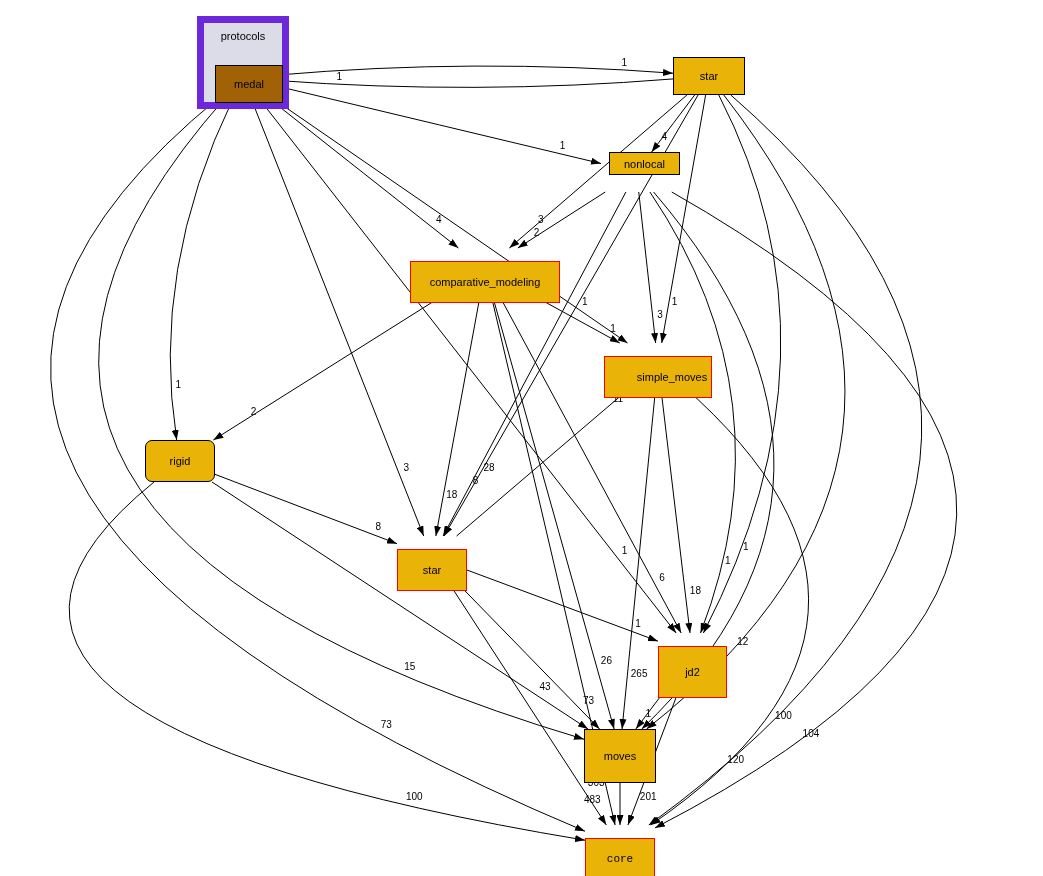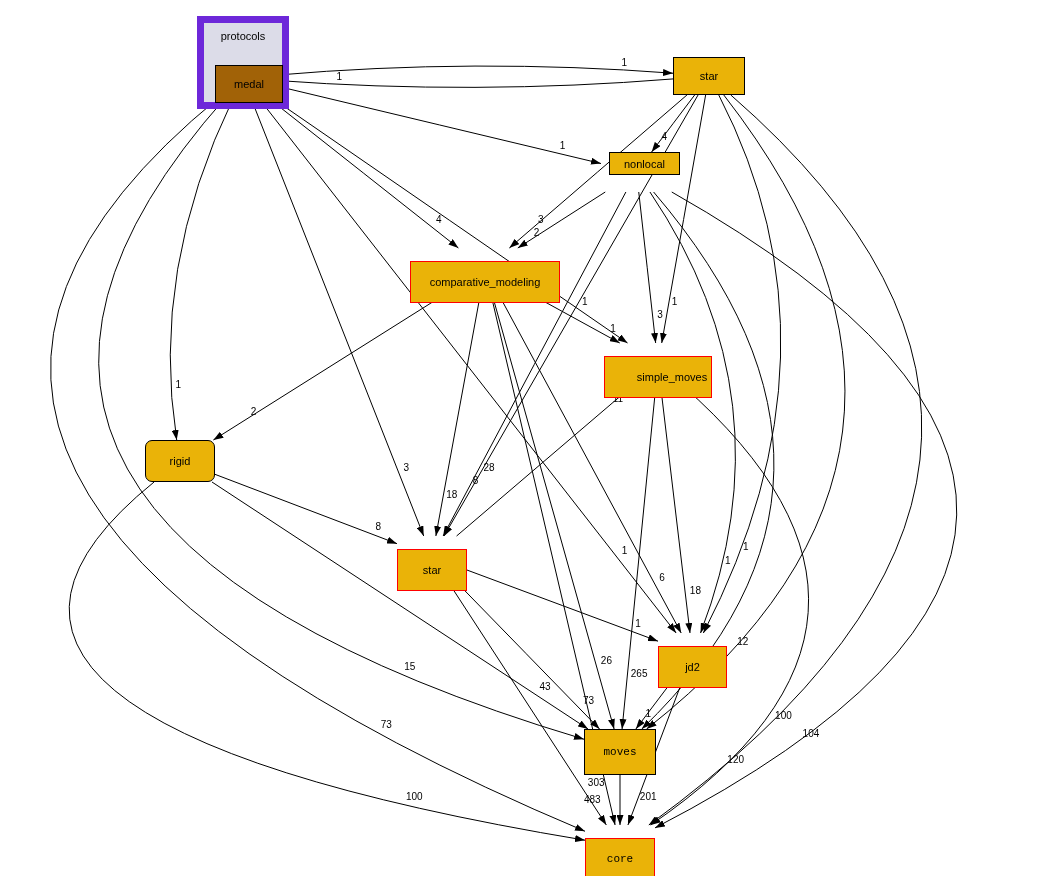--- a/index.html
+++ b/index.html
@@ -15,22 +15,22 @@
   .node.current{background:#a16207;border-color:#000000;cursor:default;}
   
   #cluster-protocols{left:197px;top:16px;width:92px;height:93px;}
   #node-medal{left:11px;top:42px;width:68px;height:38px;}
   #node-star{left:673px;top:57px;width:72px;height:38px;}
   #node-nonlocal{left:609px;top:152px;width:71px;height:23px;text-align:center;}
   #node-comparative_modeling{left:410px;top:248px;width:150px;height:42px;}
   #node-simple_moves{left:604px;top:343px;width:108px;height:42px;padding-left:28px;}
   #node-rigid{left:145px;top:440px;width:70px;height:42px;border-radius:7px;}
   #node-loops{left:397px;top:536px;width:70px;height:42px;}
-  #node-jd2{left:658px;top:633px;width:69px;height:42px;}
-  #node-moves{left:584px;top:729px;width:72px;height:46px;font-family:Liberation Mono, monospace;}
+  #node-jd2{left:658px;top:633px;width:69px;height:52px;}
+  #node-moves{left:584px;top:729px;width:72px;height:54px;}
   #node-core{left:585px;top:825px;width:70px;height:42px;font-family:Liberation Mono, monospace;}
   .edge-label{font-size:10px;fill:#000;}
 </style>
 </head>
 <body>
 
 <div id="graph">
   <svg id="edges" xmlns="http://www.w3.org/2000/svg">
     <defs>
       <marker id="arrow" markerWidth="10" markerHeight="7" refX="10" refY="3.5" orient="auto" markerUnits="userSpaceOnUse">

